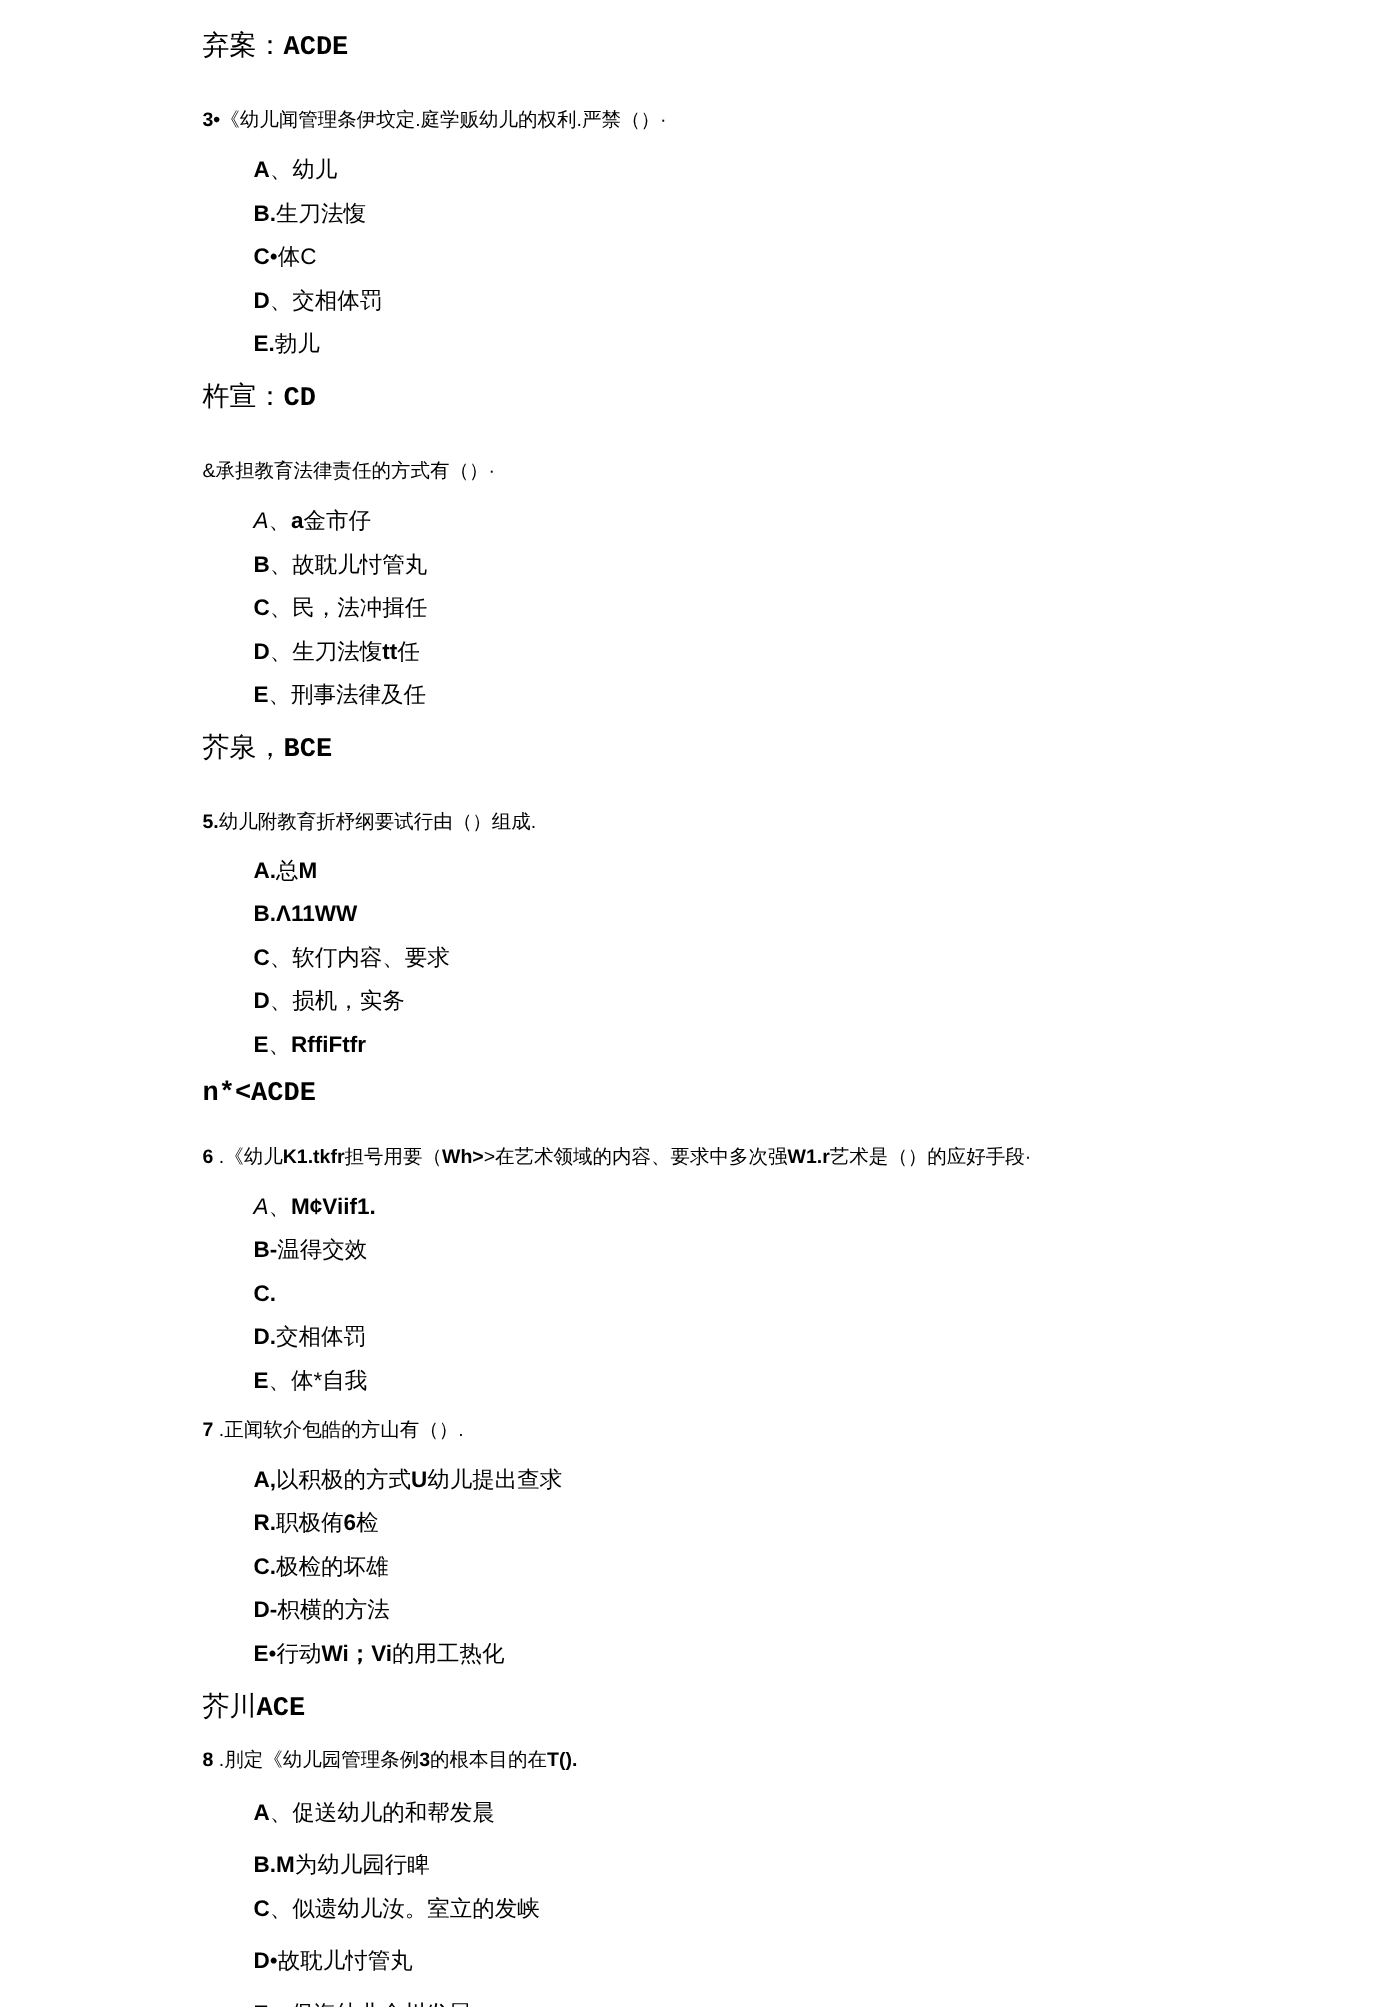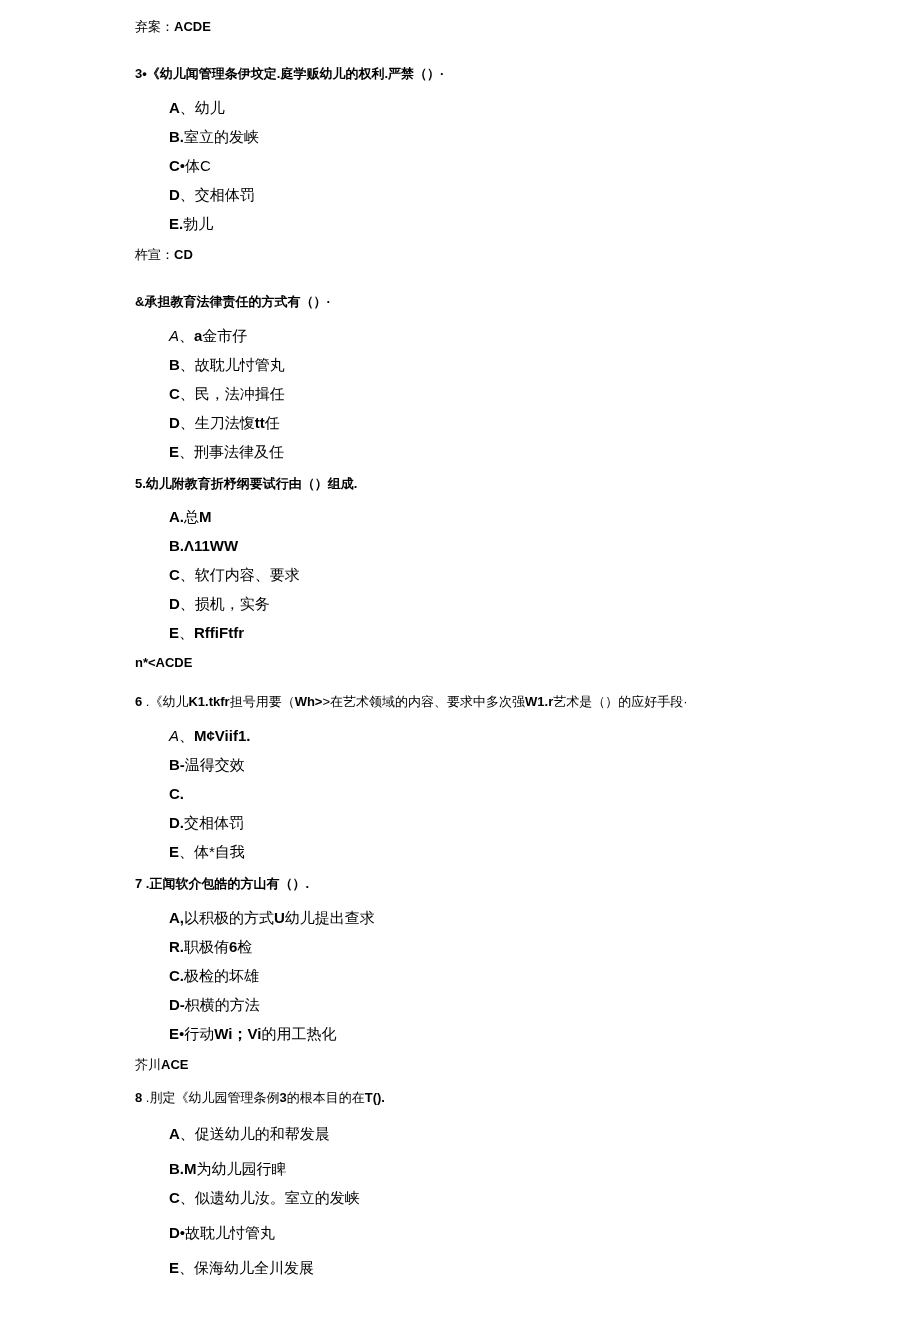--- a/index.html
+++ b/index.html
@@ -8,22 +8,23 @@
     width: 920px;
     background: #fff;
     font-family: "Microsoft YaHei", "PingFang SC", Arial, sans-serif;
     color: #000;
   }
   .page {
     padding: 6px 135px 40px 135px;
     box-sizing: border-box;
   }
   .answer {
-    font-size: 13px;
+    font-size: 18px;
     margin: 12px 0 28px 0;
+    font-family: Liberation Mono, monospace;
   }
   .answer .prefix {
     font-weight: normal;
   }
   .answer .val {
     font-weight: bold;
   }
   .answer.close {
     margin-top: 4px;
     margin-bottom: 14px;
@@ -34,21 +35,21 @@
   }
   .question {
     font-size: 13px;
     margin: 8px 0 12px 0;
     line-height: 1.6;
   }
   .question .num {
     font-weight: bold;
   }
   .question .body {
-    font-weight: bold;
+    font-weight: normal;
   }
   .options {
     margin: 0 0 12px 34px;
   }
   .option {
     font-size: 15px;
     margin: 8px 0;
     line-height: 1.4;
   }
   .bold { font-weight: bold; }
@@ -61,38 +62,41 @@
 
   <div class="answer">
     <span class="prefix">弃案：</span><span class="val">ACDE</span>
   </div>
 
   <div class="question">
     <span class="num bold">3•</span><span class="body">《幼儿闻管理条伊坟定.庭学贩幼儿的权利.严禁（）·</span>
   </div>
   <div class="options">
     <div class="option"><span class="bold">A</span><span>、幼儿</span></div>
-    <div class="option"><span class="bold">B.</span><span>室立的发峡</span></div>
+    <div class="option"><span class="bold">B.</span><span>生刀法愎</span></div>
     <div class="option"><span class="bold">C</span><span>•体C</span></div>
     <div class="option"><span class="bold">D</span><span>、交相体罚</span></div>
     <div class="option"><span class="bold">E.</span><span>勃儿</span></div>
   </div>
   <div class="answer">
     <span class="prefix">杵宣：</span><span class="val">CD</span>
   </div>
 
   <div class="question">
     <span class="body">&amp;</span><span class="body">承担教育法律责任的方式有（）·</span>
   </div>
   <div class="options">
     <div class="option"><span class="ital">A</span><span>、</span><span class="bold">a</span><span>金市仔</span></div>
     <div class="option"><span class="bold">B</span><span>、故耽儿忖管丸</span></div>
     <div class="option"><span class="bold">C</span><span>、民，法冲揖任</span></div>
     <div class="option"><span class="bold">D</span><span>、生刀法愎</span><span class="bold">tt</span><span>任</span></div>
     <div class="option"><span class="bold">E</span><span>、刑事法律及任</span></div>
+  </div>
+  <div class="answer">
+    <span class="prefix">芥泉，</span><span class="val">BCE</span>
   </div>
 
   <div class="question">
     <span class="num bold">5.</span><span class="body">幼儿附教育折杼纲要试行由（）组成.</span>
   </div>
   <div class="options">
     <div class="option"><span class="bold">A.</span><span>总</span><span class="bold">M</span></div>
     <div class="option bold"><span>B.Λ11WW</span></div>
     <div class="option"><span class="bold">C</span><span>、软仃内容、要求</span></div>
     <div class="option"><span class="bold">D</span><span>、损机，实务</span></div>

